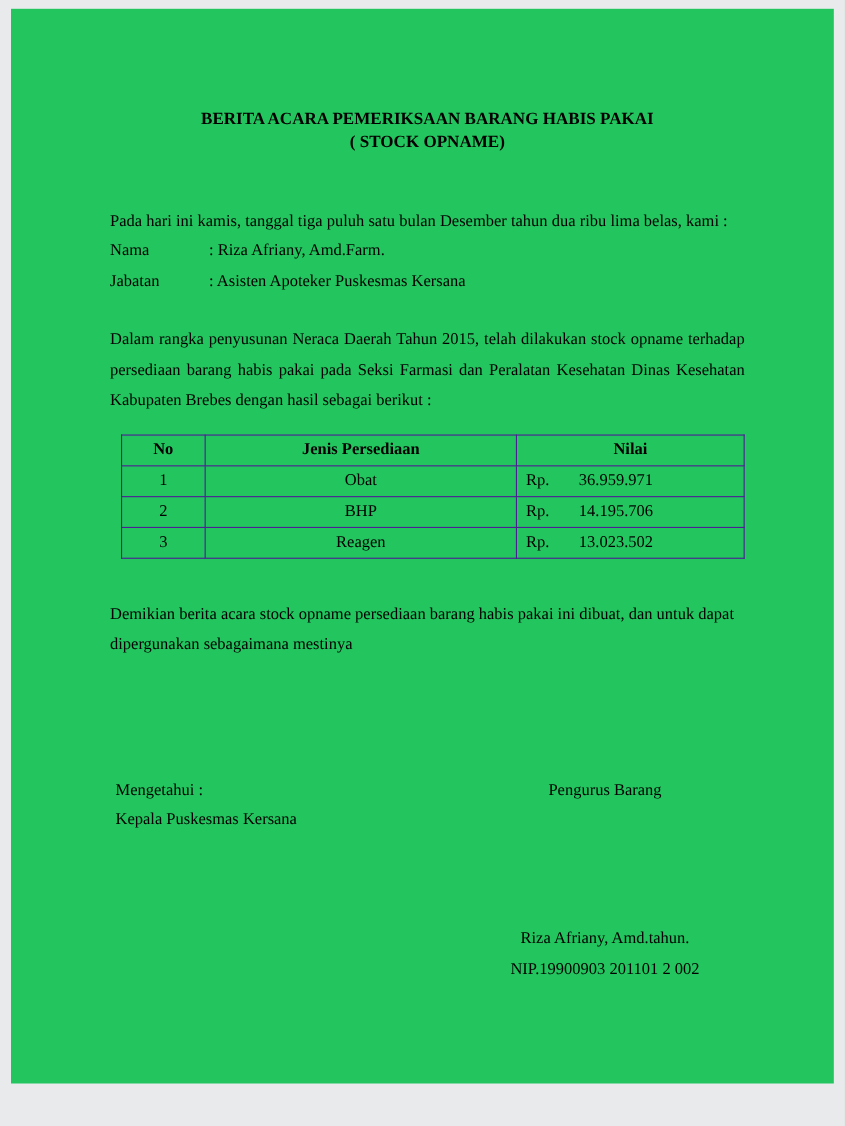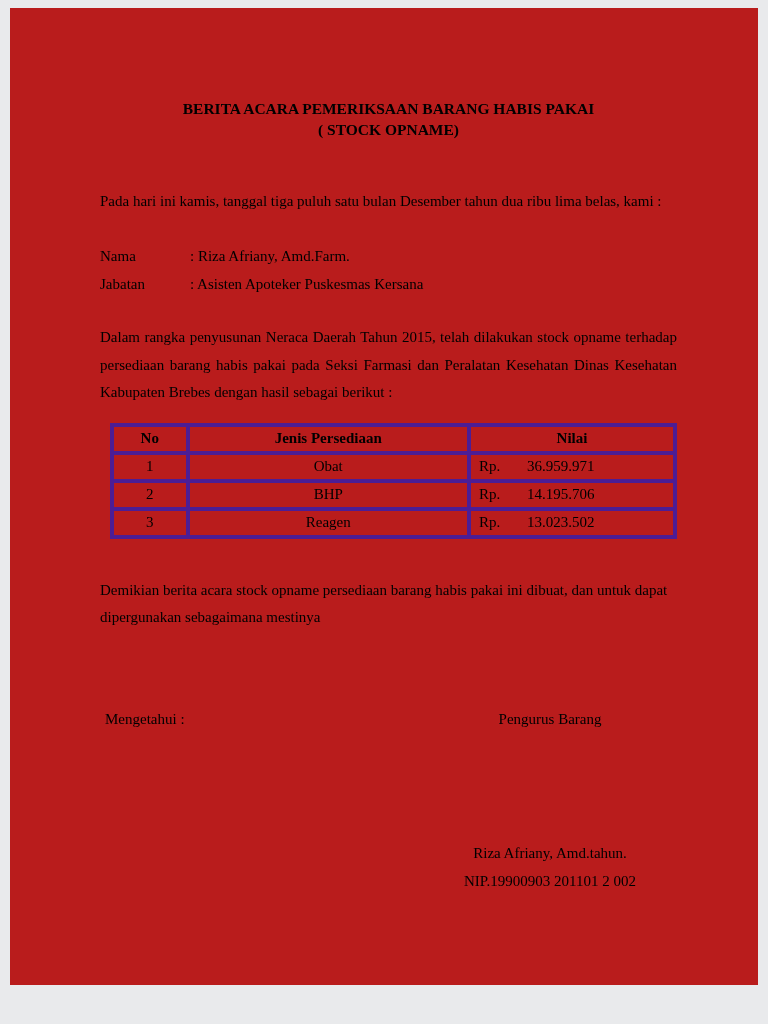--- a/index.html
+++ b/index.html
@@ -13,36 +13,35 @@
   }
   .viewer {
     width: 768px;
     height: 1024px;
     padding: 8px 10px 0 10px;
   }
   .page {
     position: relative;
     width: 748px;
     height: 977px;
-    background: #b91c1c;
+    background: #22c55e;
     padding: 90px 81px 0 90px;
   }
   .doc-title {
     text-align: center;
     font-weight: bold;
     font-size: 15.5px;
     line-height: 21px;
   }
   .intro {
     margin-top: 48px;
     font-size: 15px;
     line-height: 27px;
   }
   .field-block {
-    margin-top: 28px;
   }
   .field-row {
     display: flex;
     font-size: 15px;
     line-height: 27.5px;
   }
   .field-label { width: 90px; }
   .field-value { }
   .body-par {
     margin-top: 26px;
@@ -51,21 +50,21 @@
     text-align: justify;
   }
   table.stock-table {
     margin-top: 16px;
     margin-left: 10px;
     border-collapse: collapse;
     width: 567px;
     font-size: 15px;
   }
   table.stock-table th, table.stock-table td {
-    border: 4px solid #4c1d95;
+    border: 1px solid #4c1d95;
     height: 28px;
     padding: 0 8px;
     vertical-align: middle;
   }
   table.stock-table th { font-weight: bold; text-align: center; }
   .col-no { width: 76px; text-align: center; }
   .col-item { width: 284px; text-align: center; }
   .col-nilai { width: 207px; text-align: left; }
   .nilai-cell { display: flex; }
   .nilai-currency { width: 48px; }
@@ -182,20 +181,21 @@
           </td>
         </tr>
       </tbody>
     </table>
 
     <p class="closing">Demikian berita acara stock opname persediaan barang habis pakai ini dibuat, dan untuk dapat dipergunakan sebagaimana mestinya</p>
 
     <div class="sig-area">
       <div class="sig-left-titles">
         <div>Mengetahui :</div>
+        <div>Kepala Puskesmas Kersana</div>
       </div>
       <div class="sig-right-title">
         <div>Pengurus Barang</div>
       </div>
       <div class="sig-right-name">
         <div>Riza Afriany, Amd.tahun.</div>
         <div>NIP.19900903 201101 2 002</div>
       </div>
     </div>
 

